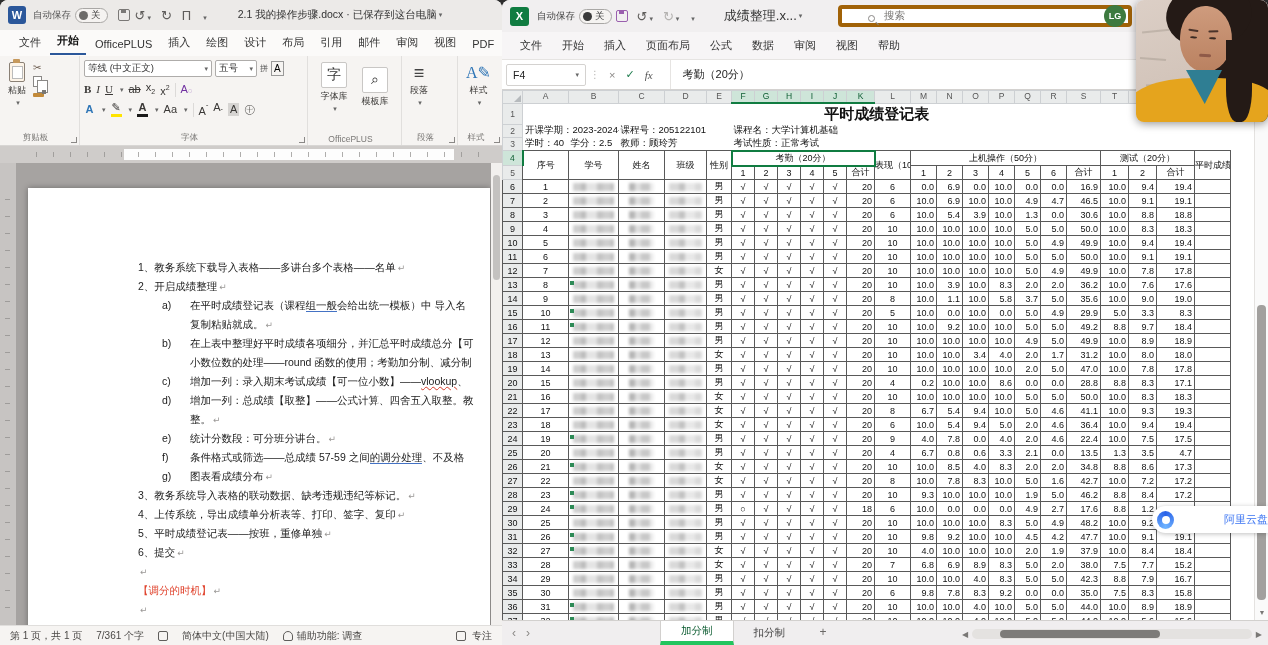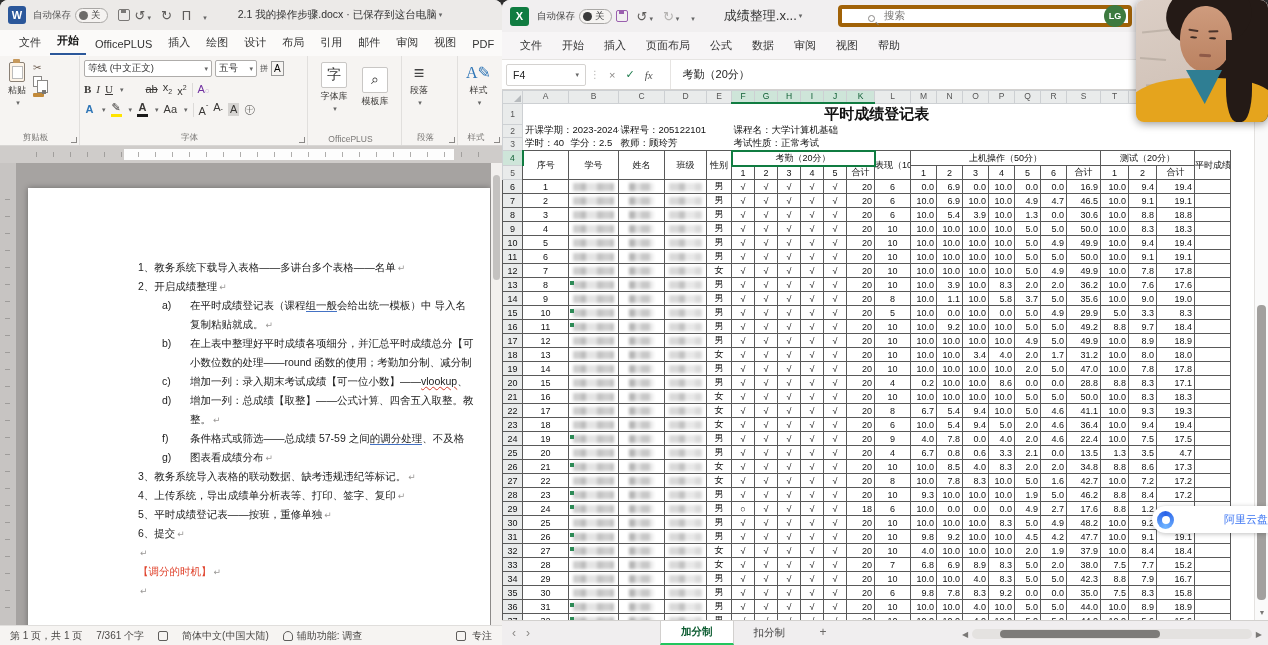--- a/index.html
+++ b/index.html
@@ -39,21 +39,21 @@
   .ico-brush { width:11px; height:4px; background:#c28a3a; border-radius:1px; position:relative; margin-top:3px; }
   .ico-brush::after { content:""; position:absolute; right:-2px; top:-3px; width:4px; height:4px; background:#7a7876; }
   .fontrow { display:flex; gap:3px; align-items:center; }
   .selbox { height:17px; border:1px solid #aeacaa; background:#fff; border-radius:2px; font-size:9.5px; color:#333; display:flex; align-items:center; padding:0 3px; justify-content:space-between; }
   .fbtns { display:flex; gap:5px; align-items:center; margin-top:4px; font-size:11px; color:#3a3836; }
   .fbtns .sep { width:1px; height:14px; background:#dcdad8; }
   .fb { line-height:13px; }
   .fb.b { font-weight:bold; font-family:"Liberation Serif",serif; }
   .fb.i { font-style:italic; font-family:"Liberation Serif",serif; }
   .fb.u { text-decoration:underline; font-family:"Liberation Serif",serif; }
-  .fb.strike { text-decoration:line-through;margin-left:17px; }
+  .fb.strike { text-decoration:line-through; }
   .fb sub,.fb sup { font-size:7px; }
   .cbar { display:inline-block; width:11px; }
   .cbar i { display:block; font-style:normal; font-size:11px; text-align:center; line-height:11px; }
   .cbar u { display:block; height:3px; margin-top:1px; }
   .opbig { width:26px; height:26px; border:1px solid #c9c7c5; background:#fff; border-radius:2px; display:flex; align-items:center; justify-content:center; font-size:14px; color:#333; font-family:"Liberation Serif",serif; }
   .w-ruler { position:relative; height:17px; background:#cfccca; }
   .hr-white { position:absolute; left:124px; top:3px; height:11px; width:330px; background:#fdfdfd; }
   .hr-ticks { position:absolute; left:20px; right:14px; top:6px; height:5px; background:repeating-linear-gradient(90deg, transparent 0 16px, #8d8b89 16px 17px); opacity:.7; }
   .w-docarea { position:absolute; top:163px; left:0; right:0; bottom:20px; background:#a6a3a1; overflow:hidden; }
   .vruler { position:absolute; left:0; top:0; bottom:0; width:16px; background:#c7c4c2; }
@@ -124,21 +124,21 @@
   td.c-d .blur { background:repeating-linear-gradient(90deg,#d9d9d9 0 10px,#c2c2c2 10px 16px,#e8e8e8 16px 26px); }
   td.relc { position:relative; }
   .mk { position:absolute; left:1px; top:3px; width:4px; height:4px; background:#2e8b57; }
   .x-vscroll { position:absolute; top:90px; right:0; width:14px; bottom:25px; background:#fafafa; border-left:1px solid #e4e2e0; }
   .x-vthumb { position:absolute; left:2px; width:9px; top:215px; height:295px; background:#a2a09e; border-radius:4px; }
   .vs-arrow { position:absolute; left:0; width:14px; height:14px; font-size:7px; color:#7a7876; text-align:center; line-height:14px; }
   .x-tabs { position:absolute; left:0; right:0; bottom:0; height:25px; background:#f0eeef; border-top:1px solid #d2d0ce; display:flex; align-items:center; font-size:10.5px; color:#444; }
   .tab-nav { margin-left:10px; color:#8a8886; font-size:12px; letter-spacing:10px; }
   .sheettab { margin-left:0; padding:0 20px; height:24px; display:flex; align-items:center; }
   .sheettab.first { margin-left:120px; }
-  .sheettab.active { background:#fff; border:1px solid #d2d0ce; border-top:none; border-bottom:2px solid #22c55e; font-weight:bold; color:#0c5c31; }
+  .sheettab.active { background:#fff; border:1px solid #d2d0ce; border-top:none; border-bottom:4px solid #22c55e; font-weight:normal; color:#0c5c31; }
   .addtab { width:16px; height:16px; border-radius:50%; color:#6a6866; font-size:12px; text-align:center; line-height:15px; margin-left:10px; }
   .hscroll { position:absolute; right:6px; bottom:5px; width:300px; height:12px; display:flex; align-items:center; gap:4px; }
   .hs-track { position:relative; flex:1; height:10px; background:#e4e2e0; border-radius:5px; }
   .hs-thumb { position:absolute; left:28px; width:160px; top:1px; height:8px; background:#7d7b79; border-radius:4px; }
   .hs-ar { font-size:8px; color:#7a7876; }
 
   
   .webcam { position:absolute; left:1136px; top:0; width:132px; height:122px; border-radius:8px; overflow:hidden; background:linear-gradient(160deg,#dccfc6,#cbbcb1); box-shadow:0 2px 8px rgba(0,0,0,.4); }
   .board-line { position:absolute; background:rgba(120,110,100,.25); }
   .hair-back { position:absolute; left:62px; top:-6px; width:80px; height:140px; background:#241a16; border-radius:45% 0 0 30%; }
@@ -302,20 +302,21 @@
         <div class="doc-lines" id="doc-lines">
             <div class="dline i0"><span>1、教务系统下载导入表格——多讲台多个表格——名单</span><span class="eol">↵</span></div>
             <div class="dline i0"><span>2、开启成绩整理</span><span class="eol">↵</span></div>
             <div class="dline i1"><span class="pre">a)</span><span>在平时成绩登记表（课程</span><span class="u-blue">组一般</span><span>会给出统一模板）中 导入名</span></div>
             <div class="dline i2"><span>复制粘贴就成。</span><span class="eol">↵</span></div>
             <div class="dline i1"><span class="pre">b)</span><span>在上表中整理好平时成绩各项细分，并汇总平时成绩总分【可</span></div>
             <div class="dline i2"><span>小数位数的处理——round 函数的使用；考勤加分制、减分制</span></div>
             <div class="dline i1"><span class="pre">c)</span><span>增加一列：录入期末考试成绩【可一位小数】——</span><span class="u-red">vlookup</span><span>、</span></div>
             <div class="dline i1"><span class="pre">d)</span><span>增加一列：总成绩【取整】——公式计算、四舍五入取整。教</span></div>
             <div class="dline i2"><span>整。</span><span class="eol">↵</span></div>
+            <div class="dline i1"><span class="pre">e)</span><span>统计分数段：可分班分讲台。</span><span class="eol">↵</span></div>
             <div class="dline i1"><span class="pre">f)</span><span>条件格式或筛选——总成绩 57-59 之间</span><span class="u-blue">的调分处理</span><span>、不及格</span></div>
             <div class="dline i1"><span class="pre">g)</span><span>图表看成绩分布</span><span class="eol">↵</span></div>
             <div class="dline i0"><span>3、教务系统导入表格的联动数据、缺考违规违纪等标记。</span><span class="eol">↵</span></div>
             <div class="dline i0"><span>4、上传系统，导出成绩单分析表等、打印、签字、复印</span><span class="eol">↵</span></div>
             <div class="dline i0"><span>5、平时成绩登记表——按班，重修单独</span><span class="eol">↵</span></div>
             <div class="dline i0"><span>6、提交</span><span class="eol">↵</span></div>
             <div class="dline i0"><span class="eol">↵</span></div>
             <div class="dline i0"><span class="red">【调分的时机】</span><span class="eol">↵</span></div>
             <div class="dline i0"><span class="eol">↵</span></div>
           </div>

